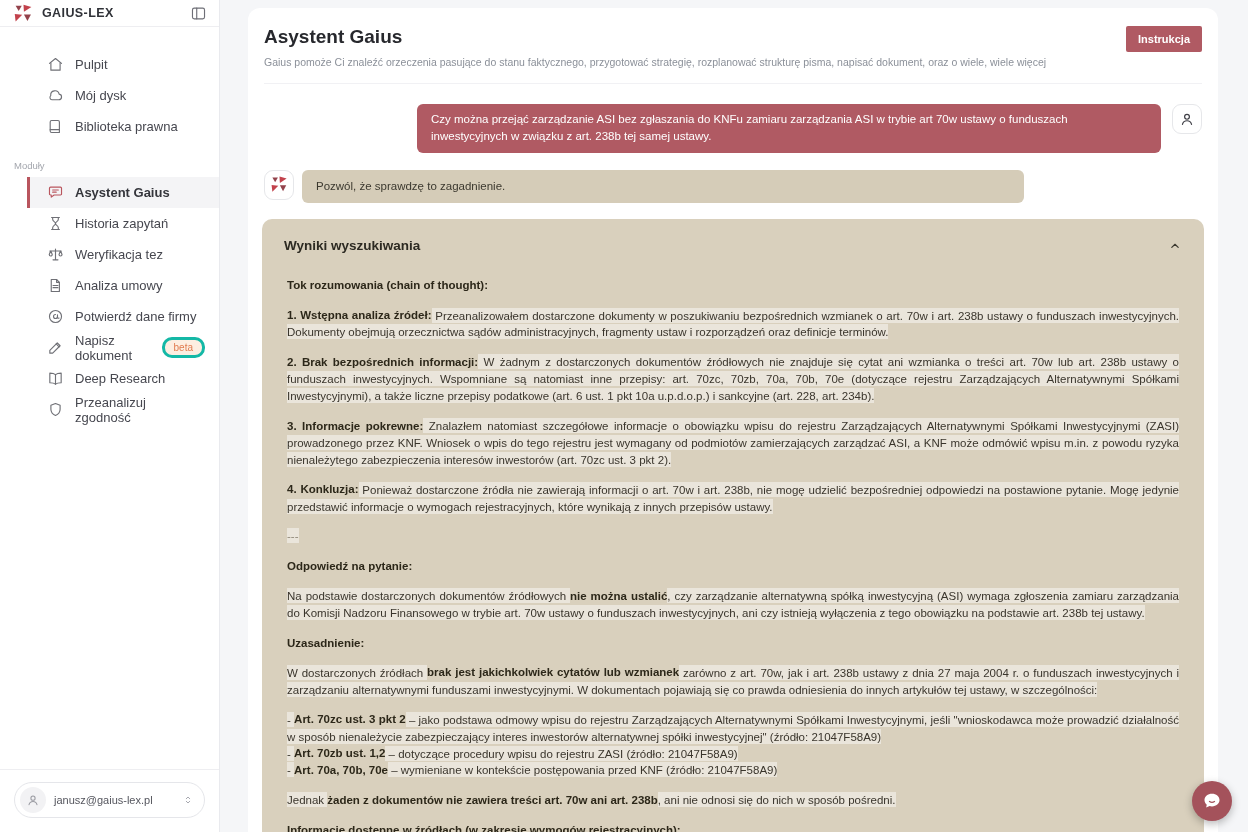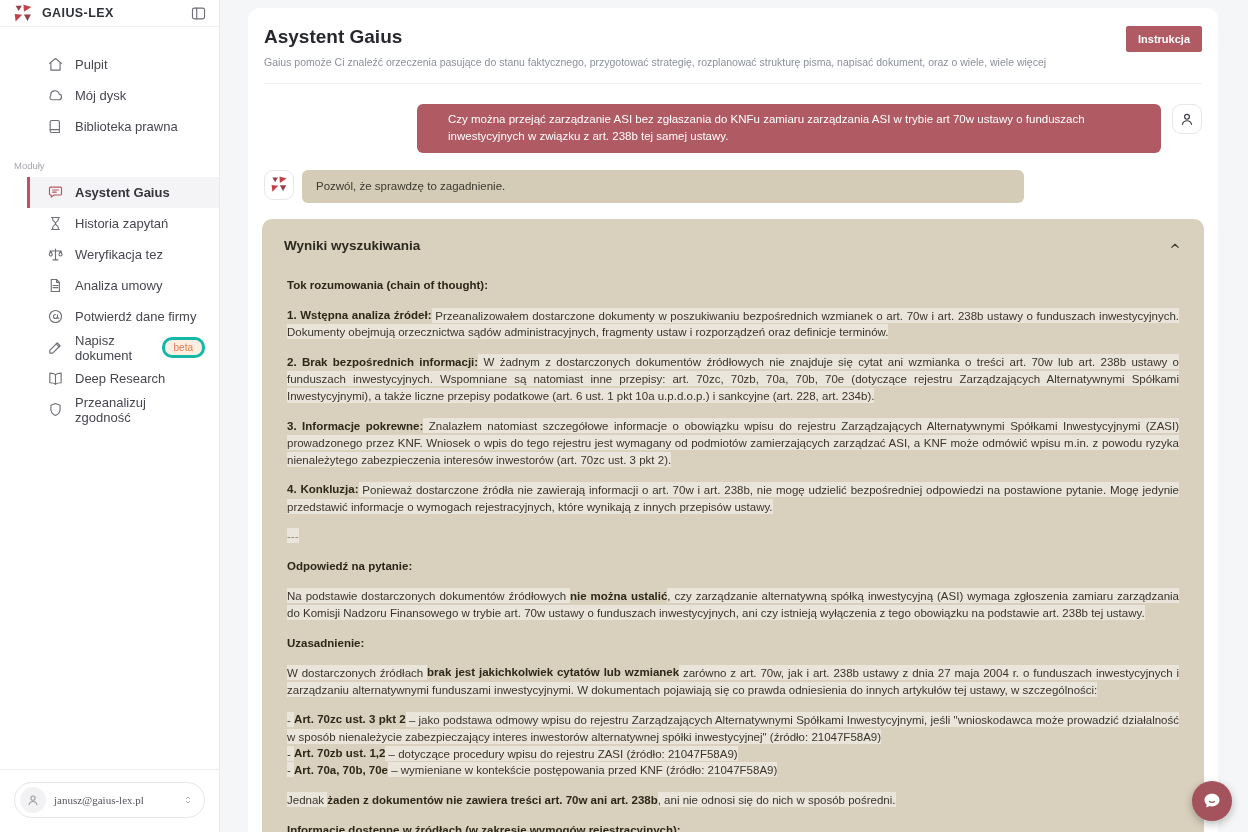--- a/index.html
+++ b/index.html
@@ -33,21 +33,21 @@
   }
   .side-item .s-icon { color: #6f7076; display: flex; }
   .side-item.active {
     background: #f4f4f6; border-left-color: #b9555e; font-weight: 700; color: #34353b;
   }
   .side-item.active .s-icon { color: #b9555e; }
   .beta-badge {
     margin-left: auto; background: #fdeee1; color: #e07b4f; border: 3px solid #14b8a6;
     font-size: 10px; padding: 2px 9px; border-radius: 10px;
   }
-  .sidebar-footer { margin-top: auto; border-top: 1px solid #eeeef1; padding: 12px 14px 14px; font-family: Liberation Serif, serif; }
+  .sidebar-footer { margin-top: auto; border-top: 1px solid #eeeef1; padding: 12px 14px 14px; }
   .user-chip {
     border: 1px solid #e5e6ea; border-radius: 18px; height: 36px;
     display: flex; align-items: center; gap: 8px; padding: 0 10px 0 5px; cursor: pointer;
     background: #fff;
   }
   .user-avatar {
     width: 26px; height: 26px; border-radius: 50%; background: #f2f2f4;
     display: flex; align-items: center; justify-content: center; color: #9a9ba2;
   }
   .user-email { font-size: 11px; color: #55565e; }
@@ -67,21 +67,21 @@
     position: absolute; top: 0; right: 0;
     background: #b05a63; color: #fff; border: none; border-radius: 2px;
     font-family: inherit; font-size: 11px; font-weight: 700;
     padding: 7px 12px; cursor: pointer;
   }
 
   
   .msg-row-user { display: flex; justify-content: flex-end; align-items: flex-start; gap: 11px; margin-top: 20px; }
   .user-bubble {
     width: 744px; background: #b05a63; color: #fff;
-    font-size: 11.5px; line-height: 1.52; padding: 7px 31px; border-radius: 6px;
+    font-size: 11.5px; line-height: 1.52; padding: 7px 14px; border-radius: 6px;
   }
   .avatar-box {
     width: 30px; height: 30px; border: 1px solid #e6e7ea; border-radius: 9px; background: #fff;
     display: flex; align-items: center; justify-content: center; color: #3f3f46; flex: none;
   }
   .msg-row-assistant { display: flex; align-items: flex-start; gap: 8px; margin-top: 17px; }
   .assistant-bubble {
     width: 722px; background: #d5ccb8; color: #3c392f;
     font-size: 11.5px; line-height: 1.5; padding: 8px 14px; border-radius: 6px;
   }

